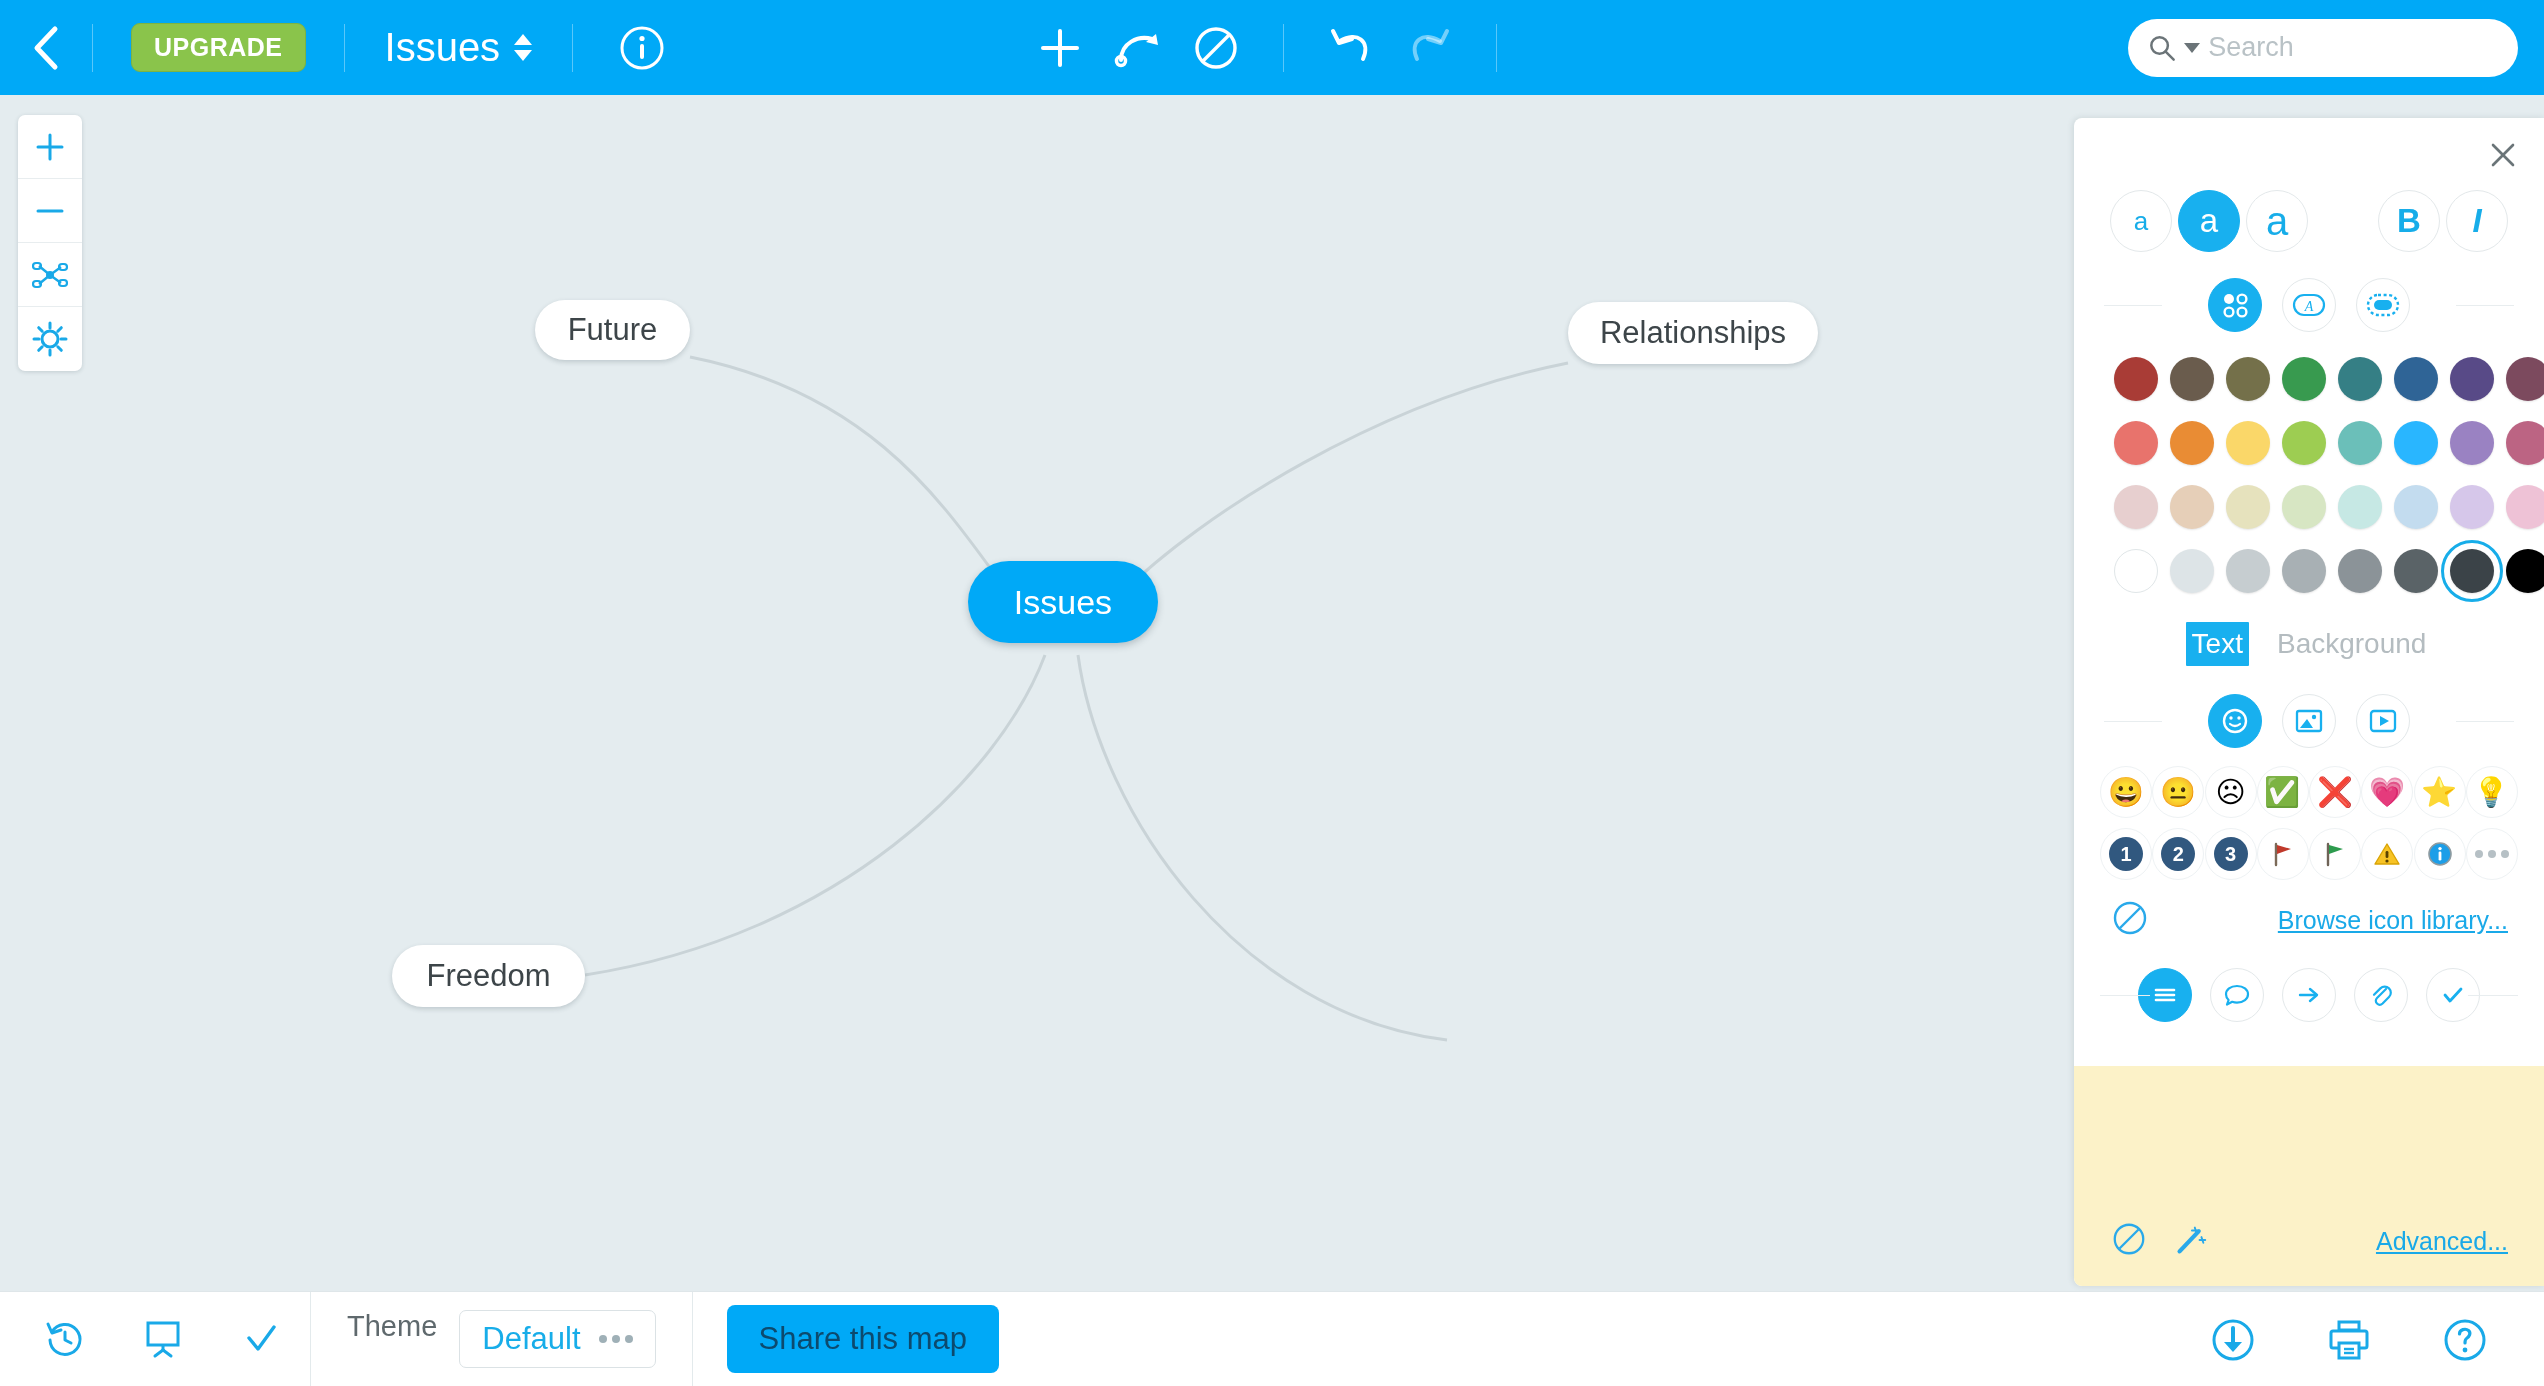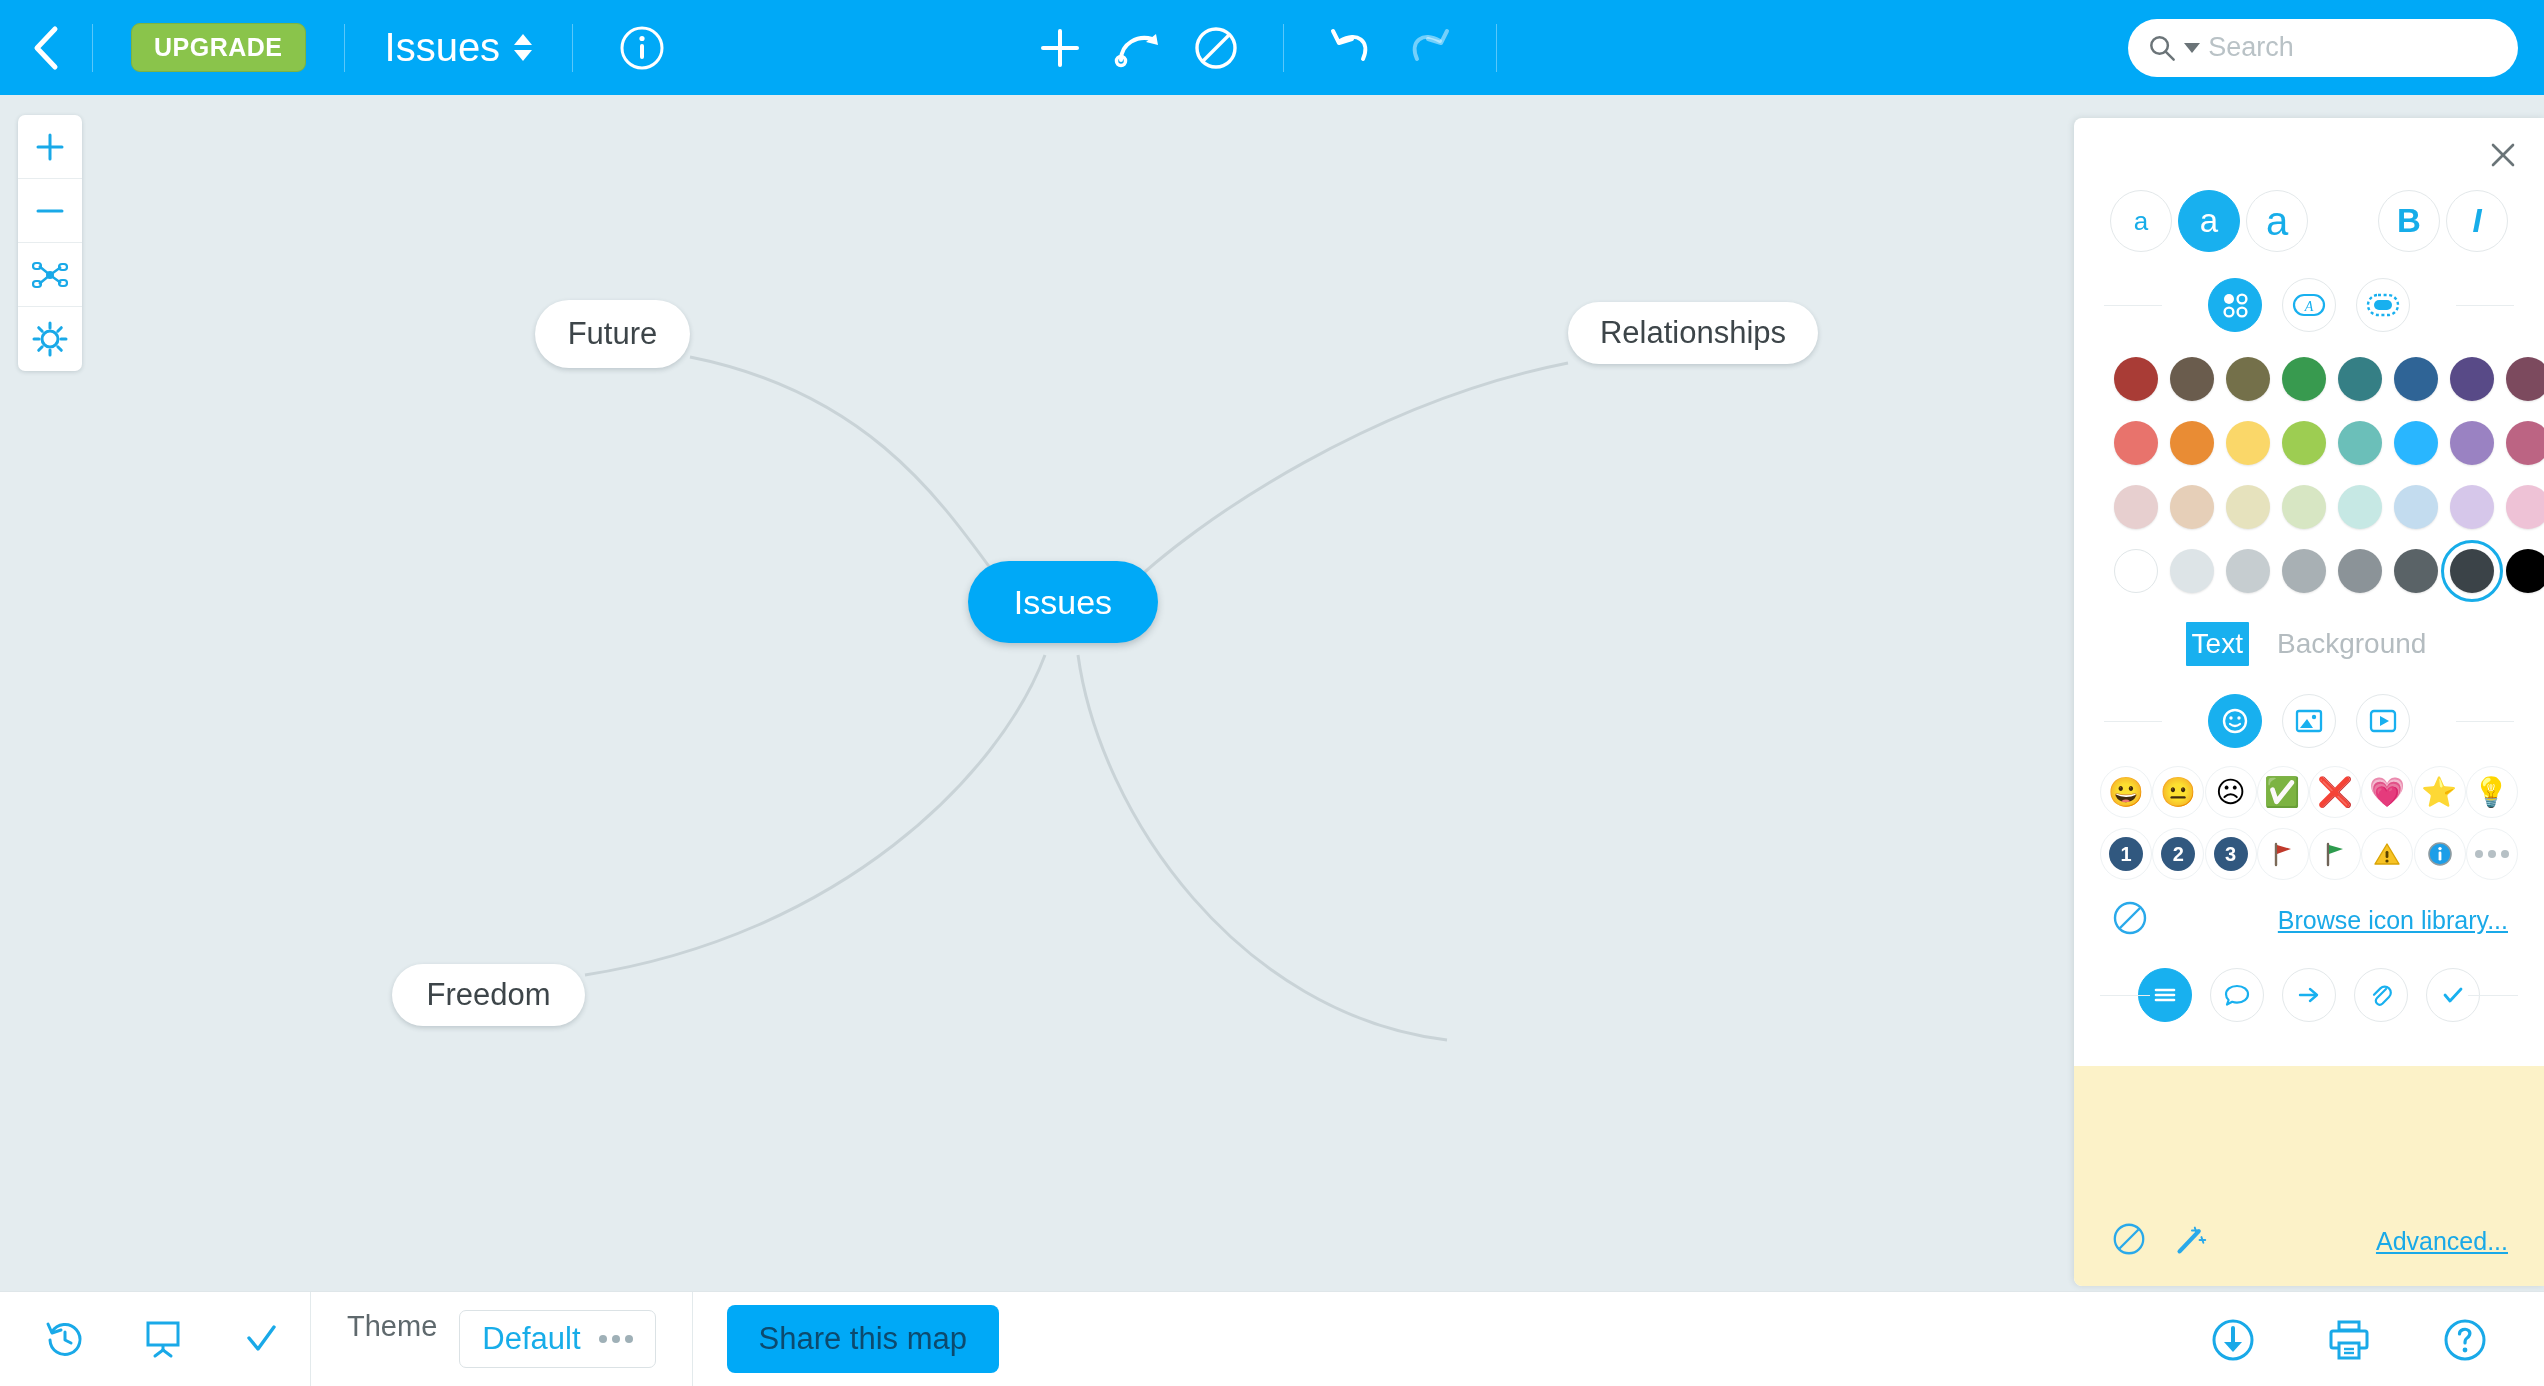--- a/index.html
+++ b/index.html
@@ -492,27 +492,27 @@
                 <line x1="25.8" y1="10.2" x2="29.3" y2="6.7"></line>
             </g>
           </g>
         </svg>
       </div>
     </div>
 
     <div class="node root" style="left:968px; top:466px; width:190px; height:82px;">
       <span>Issues</span>
     </div>
-    <div class="node" style="left:535px; top:205px; width:155px; height:68px;">
+    <div class="node" style="left:535px; top:205px; width:155px; height:60px;">
       <span>Future</span>
     </div>
     <div class="node" style="left:1568px; top:207px; width:250px; height:62px;">
       <span>Relationships</span>
     </div>
-    <div class="node" style="left:392px; top:869px; width:193px; height:62px;">
+    <div class="node" style="left:392px; top:850px; width:193px; height:62px;">
       <span>Freedom</span>
     </div>
   </div>
 
   <div class="panel">
     <div class="panel-close">
       <svg width="28" height="28" viewBox="0 0 28 28">
         <line x1="4" y1="4" x2="24" y2="24" stroke="#6a7478" stroke-width="2.6" stroke-linecap="round"></line>
         <line x1="24" y1="4" x2="4" y2="24" stroke="#6a7478" stroke-width="2.6" stroke-linecap="round"></line>
       </svg>

